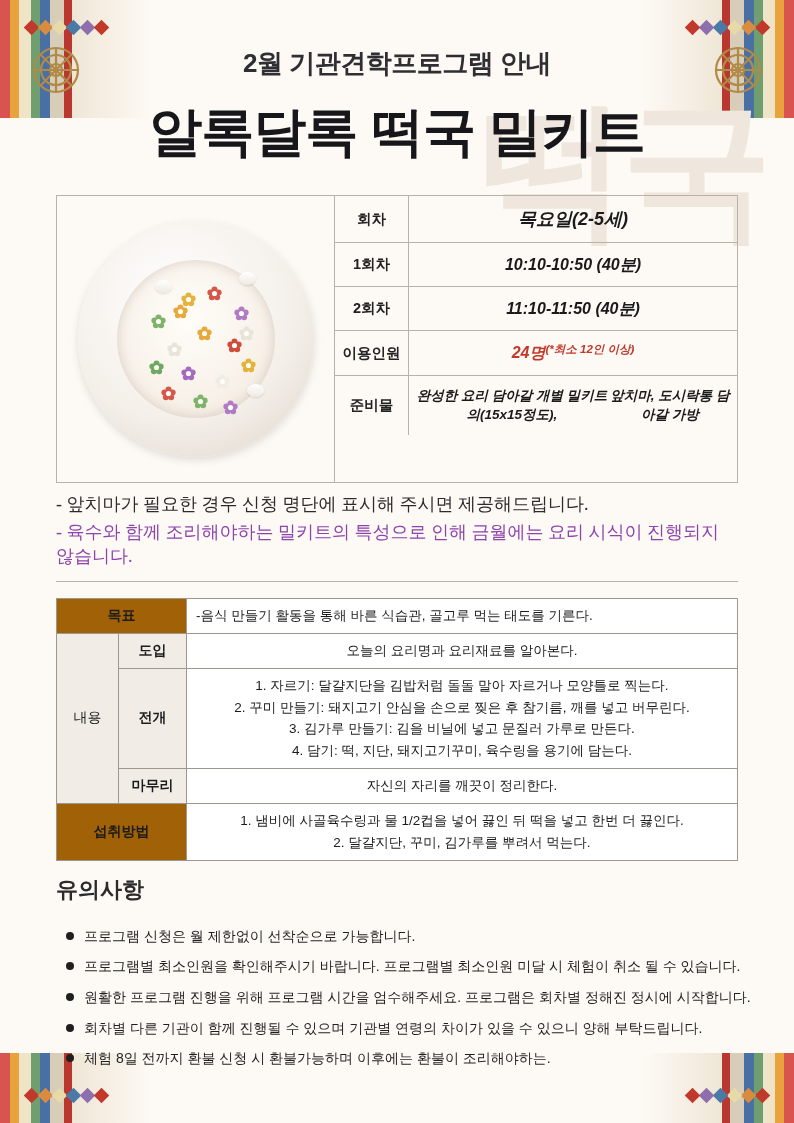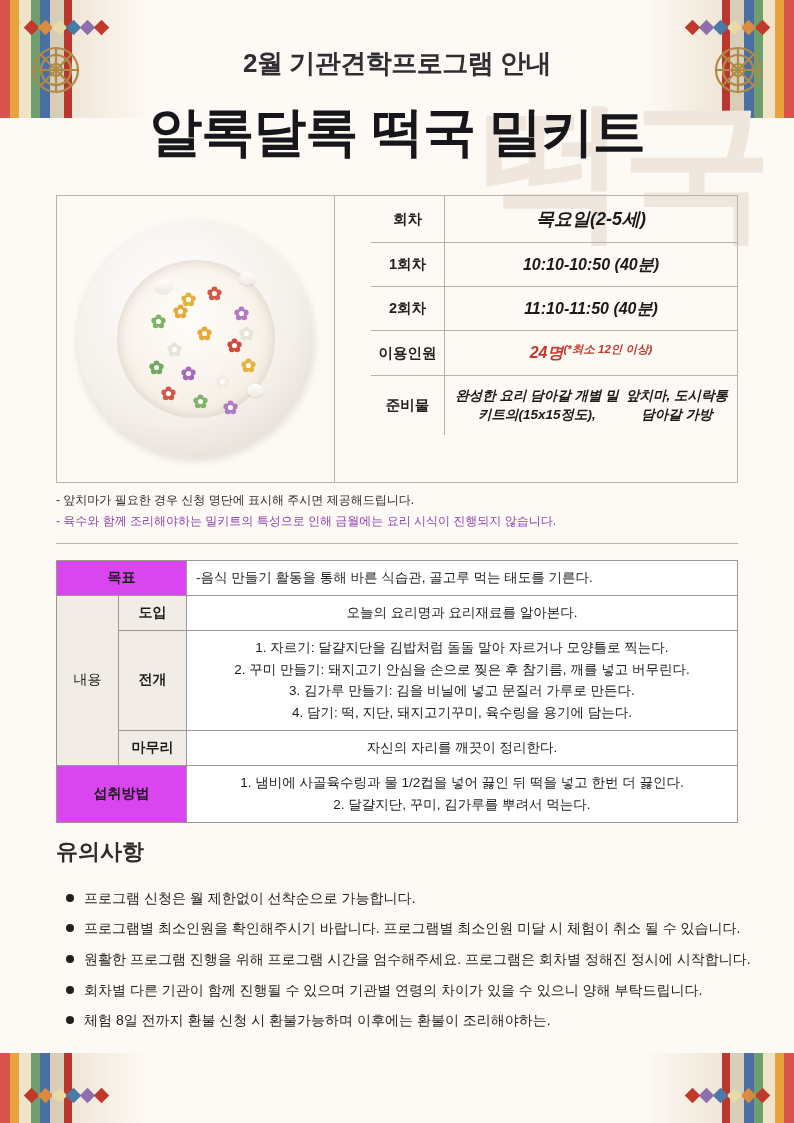--- a/index.html
+++ b/index.html
@@ -57,21 +57,20 @@
     font-size: 53px; font-weight: 800; color: #17171b;
     letter-spacing: -1px;
   }
 
   
   .info-wrap {
     position: relative; z-index: 2;
     margin: 26px 56px 0 56px;
     display: flex;
     border: 1px solid #b9b2ab;
-    gap: 36px;
   }
   .photo {
     width: 278px; min-height: 286px;
     border-right: 1px solid #b9b2ab;
     background: #fdfaf6;
     display: flex; align-items: center; justify-content: center;
     padding: 6px;
   }
   .bowl { position: relative; width: 250px; height: 258px; }
   .bowl .plate {
@@ -109,21 +108,21 @@
   .count-red { color: #c0392b; }
   .count-note { color: #c0392b; font-size: 11.5px; font-weight: 700; }
 
   
   .notes {
     position: relative; z-index: 2;
     margin: 9px 56px 0 56px;
     border-bottom: 1px solid #b9b2ab;
     padding-bottom: 9px;
   }
-  .notes p { margin: 4px 0; font-size: 12px; color: #2b2b2b; }
+  .notes p { margin: 4px 0; font-size: 18px; color: #2b2b2b; font-family: Liberation Serif, serif; }
 
   
   .plan {
     position: relative; z-index: 2;
     margin: 16px 56px 0 56px;
     border: 1px solid #9c9790;
     border-collapse: collapse;
     width: calc(794px - 112px);
     background: #fff;
   }
@@ -134,21 +133,21 @@
   }
   .plan td.h {
     background: #f1ece6; text-align: center; font-weight: 400;
     width: 62px; font-size: 14px;
   }
   .plan td.h2 {
     background: #f1ece6; text-align: center; font-weight: 700;
     width: 68px; font-size: 14px;
   }
   .plan td.wide-h {
-    background: #d946ef; text-align: center; font-weight: 700; font-size: 14px;
+    background: #a16207; text-align: center; font-weight: 700; font-size: 14px;
   }
   .plan td.body { line-height: 1.62; }
   .plan td.body div { white-space: nowrap; text-align: center; }
 
   
   .caution-title {
     position: relative; z-index: 2;
     margin: 14px 0 22px 56px;
     font-size: 22px; font-weight: 700; color: #2b2b2b;
   }

